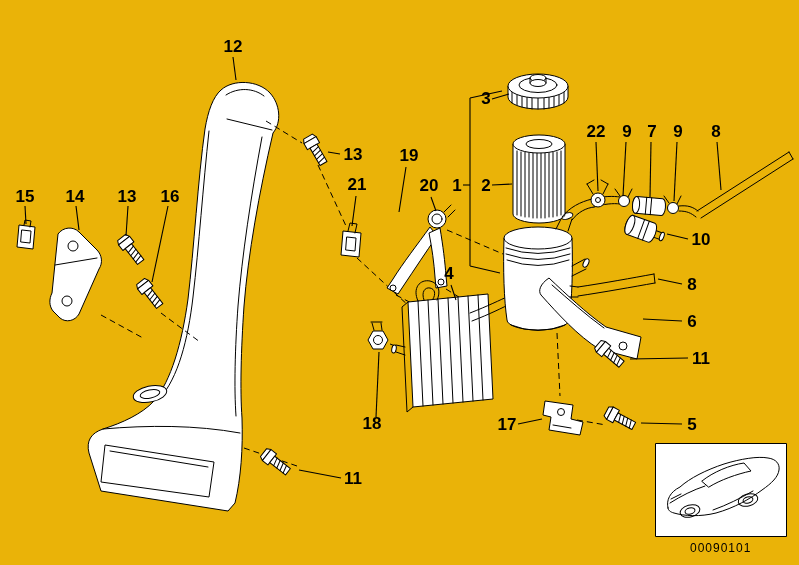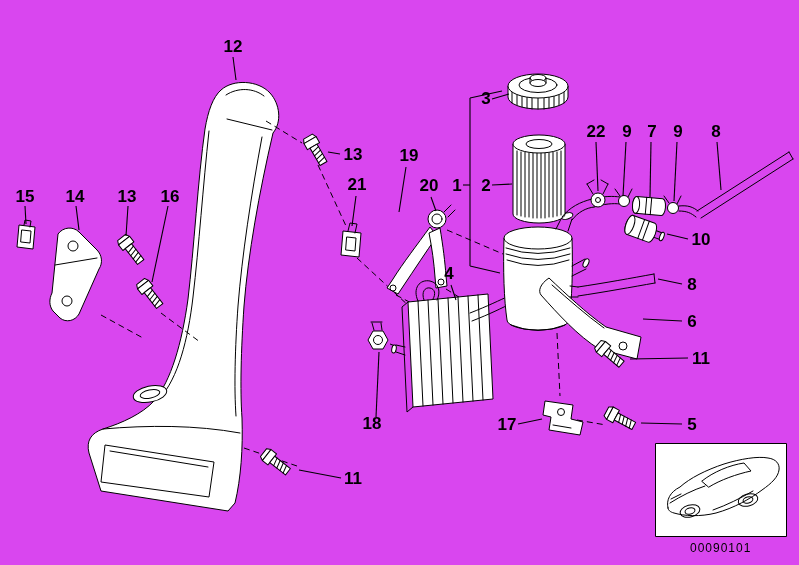--- a/index.html
+++ b/index.html
@@ -1,16 +1,16 @@
 <!DOCTYPE html>
 <html><head>
 <meta charset="utf-8">
 <style>
   html,body{margin:0;padding:0;background:#ffffff;}
-  .stage{position:relative;width:799px;height:565px;background:#d946ef;overflow:hidden;
+  .stage{position:relative;width:799px;height:565px;background:#eab308;overflow:hidden;
          font-family:"Liberation Sans",sans-serif;}
   svg{display:block;}
   .ln{stroke:#000;fill:none;stroke-width:1;stroke-linecap:round;stroke-linejoin:round;}
   .fw{stroke:#000;fill:#fff;stroke-width:1;stroke-linejoin:round;}
   .dash{stroke:#000;fill:none;stroke-width:1;stroke-dasharray:6 4;}
   .lead{stroke:#000;fill:none;stroke-width:1.1;}
   .callout{font:bold 17px "Liberation Sans",sans-serif;fill:#000;}
   .drawno{font:12px "Liberation Sans",sans-serif;fill:#000;letter-spacing:1px;}
 </style>
 </head>

